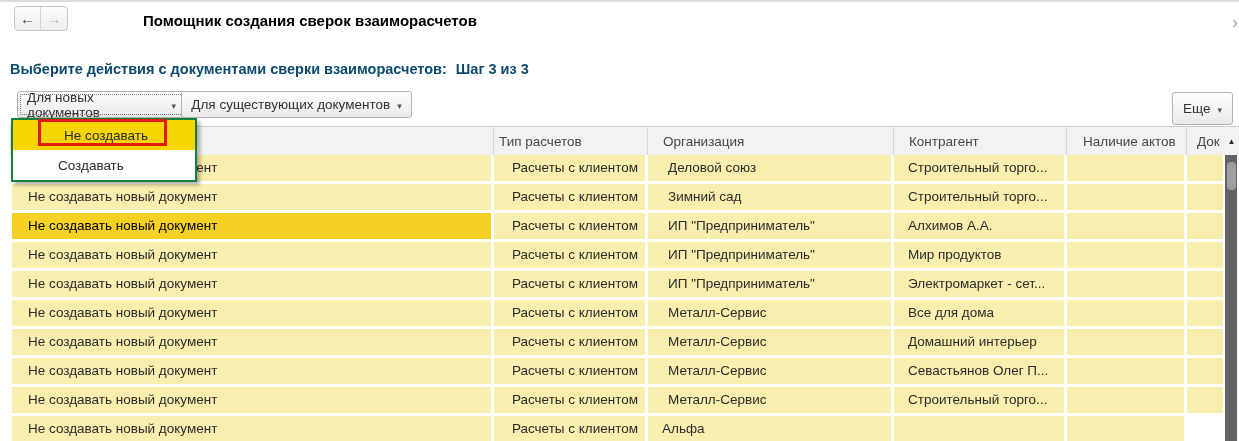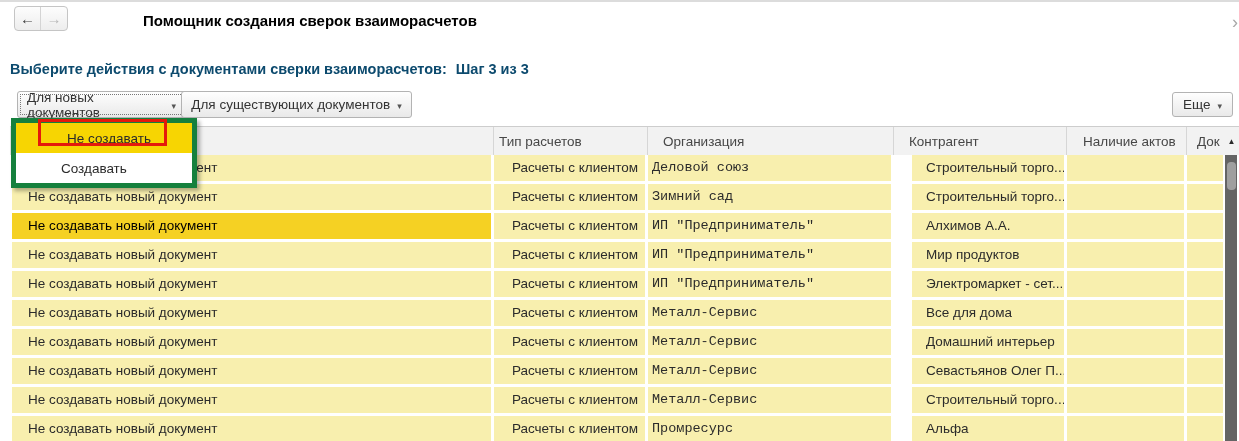--- a/index.html
+++ b/index.html
@@ -30,44 +30,44 @@
   .subtitle{position:absolute;left:10px;top:61px;font-size:14.5px;font-weight:bold;color:#0c4a6e;white-space:nowrap;}
   .subtitle .step{margin-left:9px;}
   
   .btn{position:absolute;top:91px;height:27px;display:flex;align-items:center;justify-content:center;
     gap:7px;background:linear-gradient(#fefefe,#e9e9e9);border:1px solid #b3b3b3;border-radius:3px;
     font-size:13.5px;color:#333;padding:0 9px;cursor:default;}
   .btn .arr{font-size:9px;color:#555;padding-top:2px;}
   .btn.focused{outline:1px dotted #777;outline-offset:-4px;}
   #btn-new{left:17px;width:169px;}
   #btn-existing{left:181px;width:231px;}
-  #btn-more{left:1172px;top:92px;width:61px;height:25px;}
+  #btn-more{left:1172px;top:92px;width:61px;height:33px;}
   
   .thead{position:absolute;left:10px;top:126px;width:1214px;height:29px;background:var(--header-bg);
     border-top:1px solid #cdcdcd;border-left:1px solid #e0e0e0;overflow:hidden;}
   .thead .hl{position:absolute;top:7px;font-size:13.5px;color:#474747;white-space:nowrap;}
   .thead .vdiv{position:absolute;top:0;width:1px;height:29px;background:#d6d6d6;}
   
   .sb{position:absolute;left:1224px;top:126px;width:15px;height:315px;}
   .sb .sb-up{position:absolute;left:0;top:0;width:15px;height:29px;background:var(--header-bg);
     border-top:1px solid #cdcdcd;display:flex;align-items:center;justify-content:center;
     font-size:8px;color:#2a2a2a;}
   .sb .sb-track{position:absolute;left:1px;top:29px;width:12px;height:286px;background:var(--scrollbar-track);}
   .sb .sb-thumb{position:absolute;left:2px;top:7px;width:9px;height:28px;border-radius:4px;background:var(--scrollbar-thumb);}
   
   .tbody{position:absolute;left:12px;top:155px;width:1211px;height:286px;}
   .trow{position:absolute;left:0;display:grid;height:26px;
     grid-template-columns:479px 151px 243px 170px 117px 36px;column-gap:3px;}
   .cell{background:var(--row-bg);font-size:13.5px;color:#2b2b2b;line-height:26px;
     white-space:nowrap;overflow:hidden;}
-  .c1{padding-left:16px;} .c2{padding-left:11px;text-align:center;} .c3{padding-left:4px;font-family:Liberation Mono, monospace;}
-  .c4{padding-left:14px;margin-left:18px;} .c5{padding-left:14px;} .c6{padding-left:8px;}
+  .c1{padding-left:16px;} .c2{padding-left:11px;text-align:center;} .c3{padding-left:20px;}
+  .c4{padding-left:14px;} .c5{padding-left:14px;} .c6{padding-left:8px;}
   .c1.selected{background:var(--selected-cell);color:#000;}
   
-  .menu{position:absolute;left:11px;top:118px;width:186px;background:#fff;border:5px solid #15803d;
+  .menu{position:absolute;left:11px;top:118px;width:186px;background:#fff;border:2px solid #15803d;
     box-shadow:3px 3px 4px rgba(0,0,0,.3);z-index:10;}
   .menu-item{height:30px;display:flex;align-items:center;font-size:13.5px;color:#2b2b2b;}
   .menu-item.first{background:var(--menu-hover);padding-left:51px;}
   .menu-item.second{background:#fff;padding-left:45px;}
   .annotation{position:absolute;left:38px;top:119px;width:129px;height:27px;
     border:3px solid var(--annotation-red);z-index:11;background:transparent;pointer-events:none;}
 </style>
 </head>
 <body>
 
@@ -193,21 +193,20 @@
     <div class="cell c2">Расчеты с клиентом</div>
     <div class="cell c3">Металл-Сервис</div>
     <div class="cell c4">Строительный торго...</div>
     <div class="cell c5"></div>
     <div class="cell c6"></div>
   </div>
 
   <div class="trow" style="top: 261px;">
     <div class="cell c1">Не создавать новый документ</div>
     <div class="cell c2">Расчеты с клиентом</div>
-    <div class="cell c3">Промресурс</div>
     <div class="cell c4">Альфа</div>
     <div class="cell c5"></div>
     <div class="cell c6"></div>
   </div>
 </div>
 
 <div class="sb">
   <div class="sb-up">
     <span>▲</span>
   </div>

